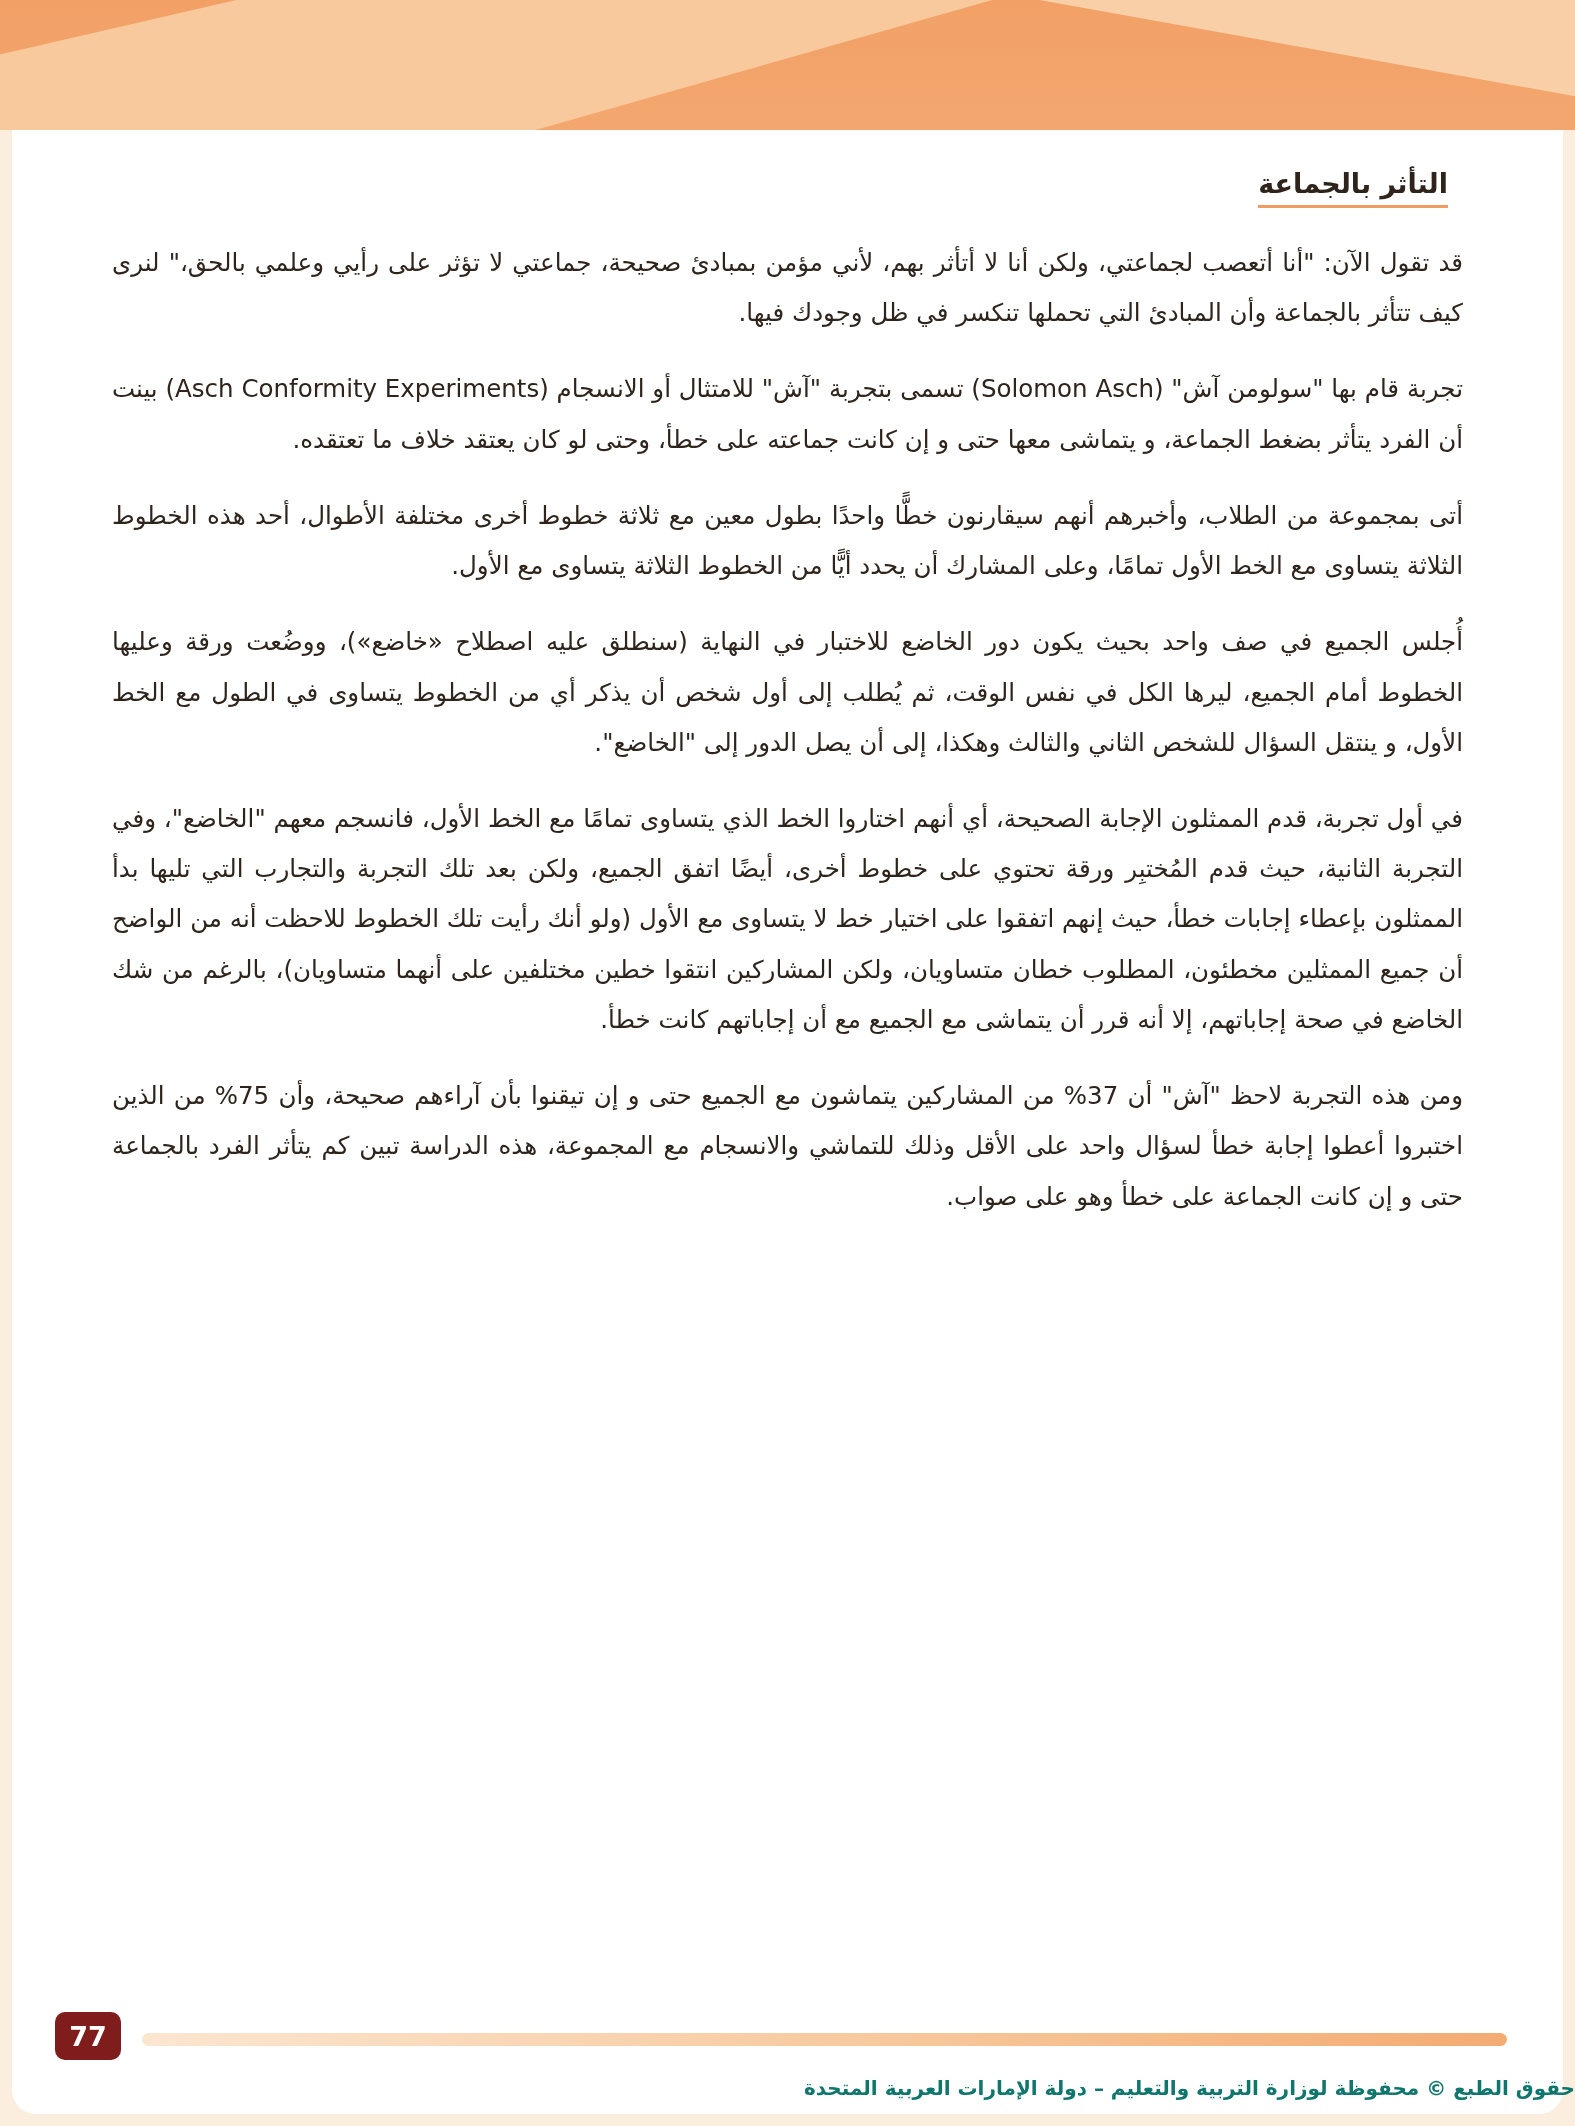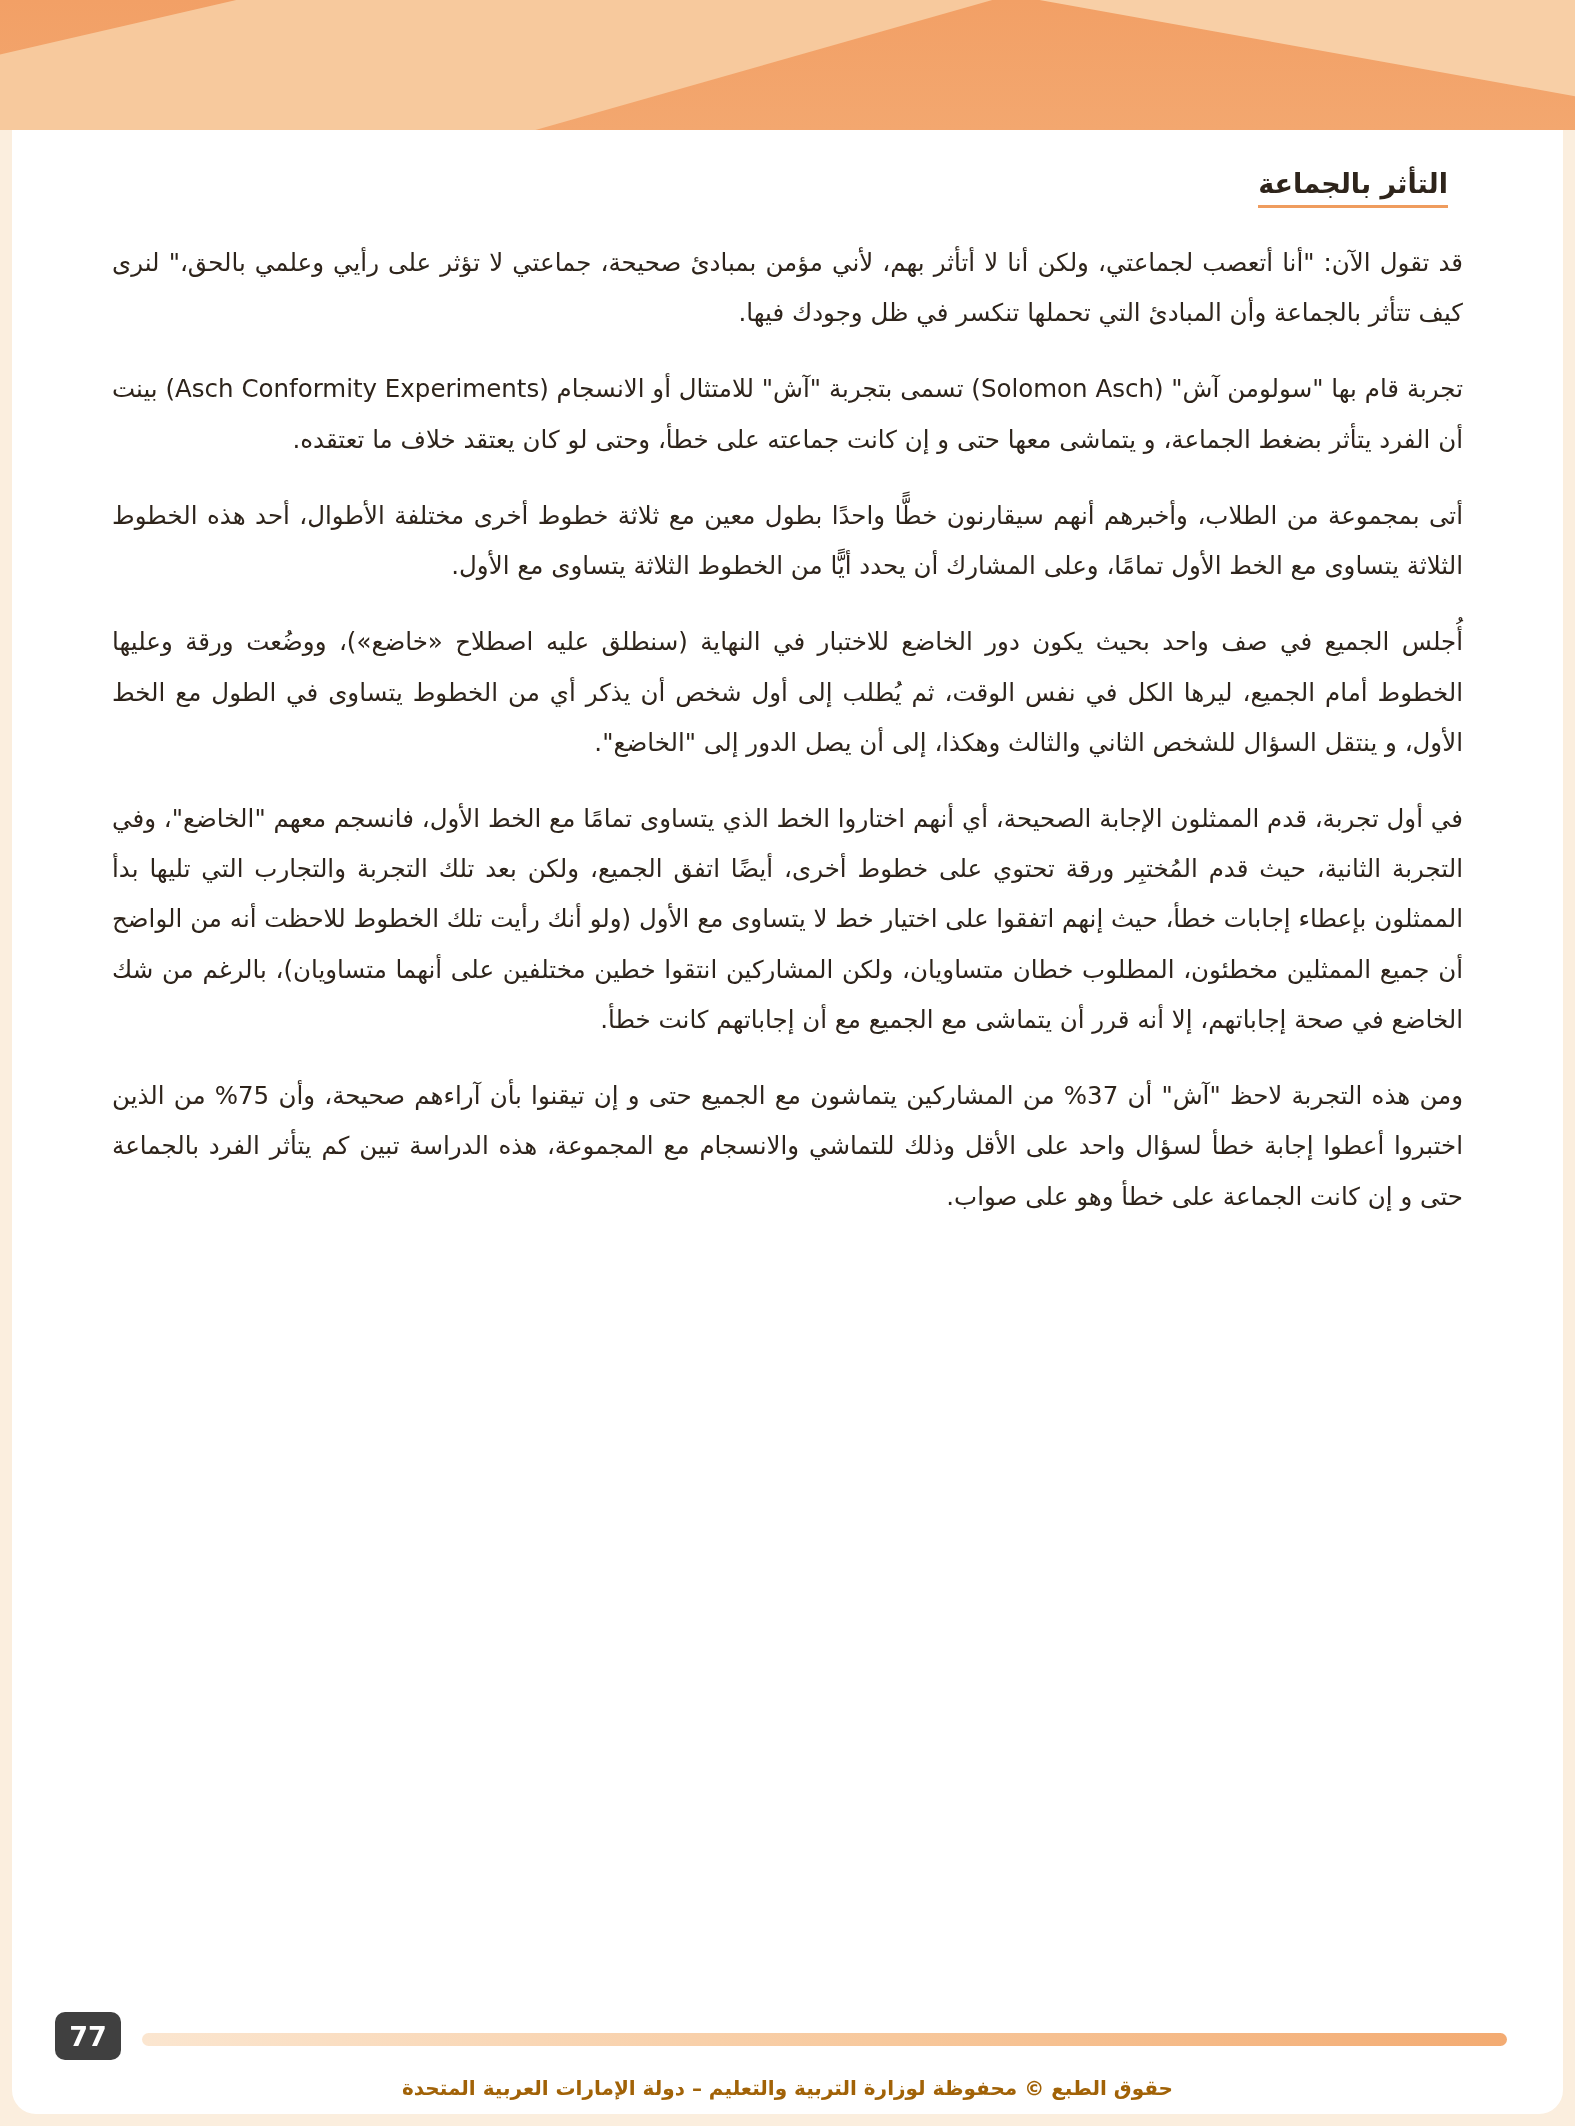--- a/index.html
+++ b/index.html
@@ -68,21 +68,21 @@
     text-align-last: right;
     margin: 0 0 26px 0;
   }
   
   .page-badge {
     position: absolute;
     left: 55px;
     bottom: 66px;
     width: 66px;
     height: 48px;
-    background: #404040;
+    background: #7f1d1d;
     border-radius: 10px;
     color: #ffffff;
     font-size: 27px;
     font-weight: bold;
     display: flex;
     align-items: center;
     justify-content: center;
   }
   .footer-bar {
     position: absolute;
@@ -91,25 +91,24 @@
     bottom: 80px;
     height: 13px;
     border-radius: 7px;
     background: linear-gradient(90deg, #fbe6d0 0%, #f7c89c 55%, #f3ab72 100%);
   }
   .footer-text {
     position: absolute;
     left: 0;
     right: 0;
     bottom: 26px;
-    text-align: center;
     direction: rtl;
     font-weight: bold;
     font-size: 20px;
-    color: #a16207;
+    color: #0f766e;
   }
 </style>
 </head>
 <body>
 
 <div class="sheet"></div>
 
 <div class="band">
   <div class="deco-left"></div>
   <div class="deco-right"></div>

